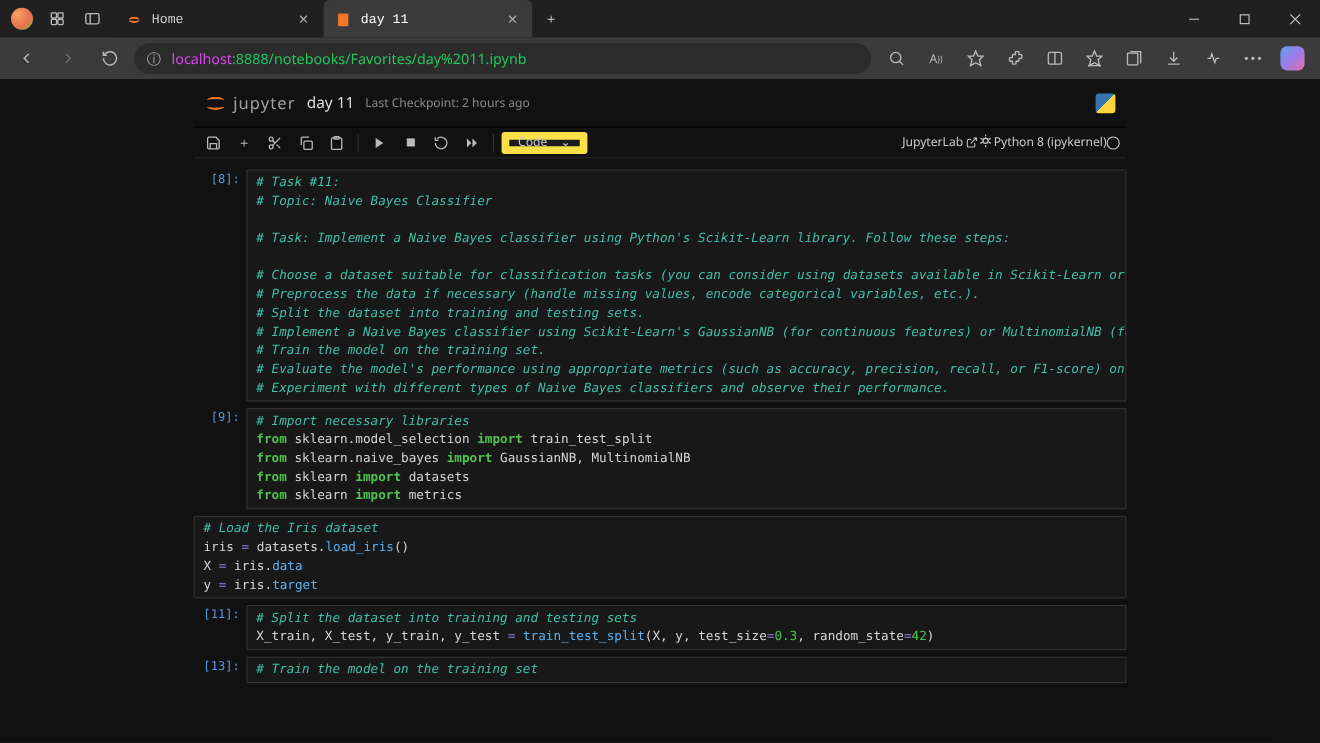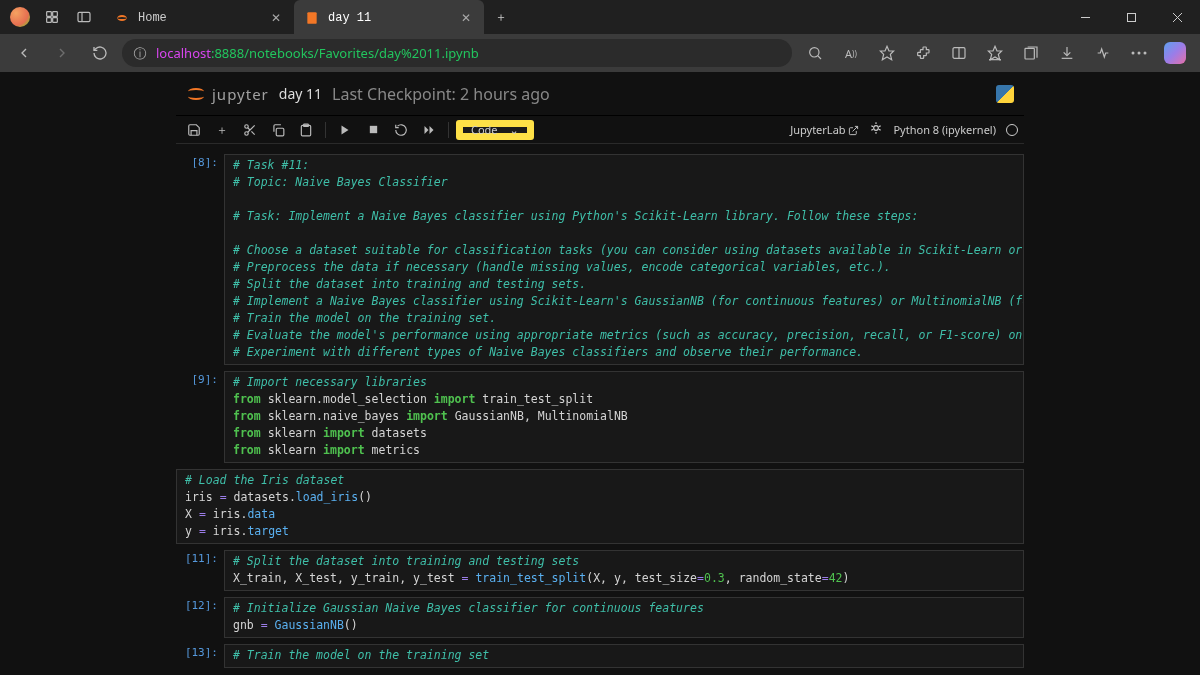--- a/index.html
+++ b/index.html
@@ -40,35 +40,35 @@
 
 .jupyter { background:#111111; height: calc(675px - 34px - 38px); overflow:hidden; position:relative; }
 
 
 .jp-header { height:44px; display:flex; align-items:center; padding:0 10px; gap:10px; border-bottom:1px solid #000; margin-left:176px; margin-right:176px;}
 .jp-logo { display:flex; align-items:center; gap:6px; font-size:15px; color:#a0a0a0; letter-spacing:1px;}
 .jp-logo-icon { width:20px; height:20px; position:relative;}
 .jp-logo-icon::before { content:''; position:absolute; left:2px; top:4px; right:2px; height:5px; border-radius:50%; border-top:2px solid #f37726;}
 .jp-logo-icon::after { content:''; position:absolute; left:2px; bottom:4px; right:2px; height:5px; border-radius:50%; border-bottom:2px solid #f37726;}
 .nb-title { font-size:14px; color:#ddd; }
-.checkpoint { font-size:16px; color:#888; }
+.checkpoint { font-size:11px; color:#888; }
 .jp-header-right { margin-left:auto; display:flex; align-items:center; gap:8px;}
 .python-icon { width:18px; height:18px; background:linear-gradient(135deg,#3776ab 50%,#ffd43b 50%); border-radius:3px;}
 
 
 .jp-menu { height:24px; display:flex; align-items:center; padding:0 6px; gap:0; font-size:12px; border-bottom:1px solid #2a2a2a; margin-left:176px; margin-right:176px;}
 .menu-item { padding:3px 8px; color:#ccc;}
 .menu-right { margin-left:auto; padding-right:6px; color:#ccc; font-size:11px;}
 
 
 .jp-toolbar { height:28px; display:flex; align-items:center; padding:0 6px; gap:4px; border-bottom:1px solid #2a2a2a; margin-left:176px; margin-right:176px;}
 .tool-btn { width:24px; height:22px; display:flex; align-items:center; justify-content:center; color:#bbb; border-radius:3px;}
 .tool-sep { width:1px; height:16px; background:#333; margin:0 3px;}
 .celltype { height:20px; min-width:70px; background:#1a1a1a; border:7px solid #fde047; border-radius:3px; display:flex; align-items:center; padding:0 8px; font-size:11px; color:#ccc; gap:12px;}
-.tool-right { margin-left:auto; display:flex; align-items:center; gap:10px; font-size:11px; color:#ccc;}
+.tool-right { margin-left:auto; display:flex; align-items:center; font-size:11px; color:#ccc;}
 .kernel-circle { width:12px; height:12px; border:1.5px solid #ccc; border-radius:50%;}
 
 
 .nb-area { margin: 10px 176px 0 176px; }
 .cell { display:flex; margin-bottom:6px; }
 .prompt { width:48px; text-align:right; padding:2px 6px 0 0; font-family:Menlo,Consolas,monospace; font-size:11px; color:#5599dd; white-space:nowrap;}
 .code-box { flex:1; background:#181818; border:1px solid #333; padding:2px 8px 3px 8px; font-family:Menlo,Consolas,monospace; font-size:11.5px; line-height:1.48; color:#d4d4d4; white-space:pre; overflow:hidden;}
 
 
 .c { color:#3fbfa9; font-style:italic; } 
@@ -344,25 +344,20 @@
 <span>X</span> <span class="op">=</span> <span>iris</span><span>.</span><span class="attr">data</span>
 <span>y</span> <span class="op">=</span> <span>iris</span><span>.</span><span class="attr">target</span></div>
     </div>
 
     <div class="cell">
       <div class="prompt">[11]:</div>
       <div class="code-box"><span class="c"># Split the dataset into training and testing sets</span>
 <span>X_train</span><span>, </span><span>X_test</span><span>, </span><span>y_train</span><span>, </span><span>y_test</span> <span class="op">=</span> <span class="fn">train_test_split</span><span>(</span><span>X</span><span>, </span><span>y</span><span>, </span><span>test_size</span><span class="op">=</span><span class="num">0.3</span><span>, </span><span>random_state</span><span class="op">=</span><span class="num">42</span><span>)</span></div>
     </div>
 
-    <div class="cell">
-      <div class="prompt">[12]:</div>
-      <div class="code-box"><span class="c"># Initialize Gaussian Naive Bayes classifier for continuous features</span>
-<span>gnb</span> <span class="op">=</span> <span class="fn">GaussianNB</span><span>()</span></div>
-    </div>
 
     <div class="cell">
       <div class="prompt">[13]:</div>
       <div class="code-box"><span class="c"># Train the model on the training set</span>
 </div>
     </div>
 
   </div>
 </div>
 

